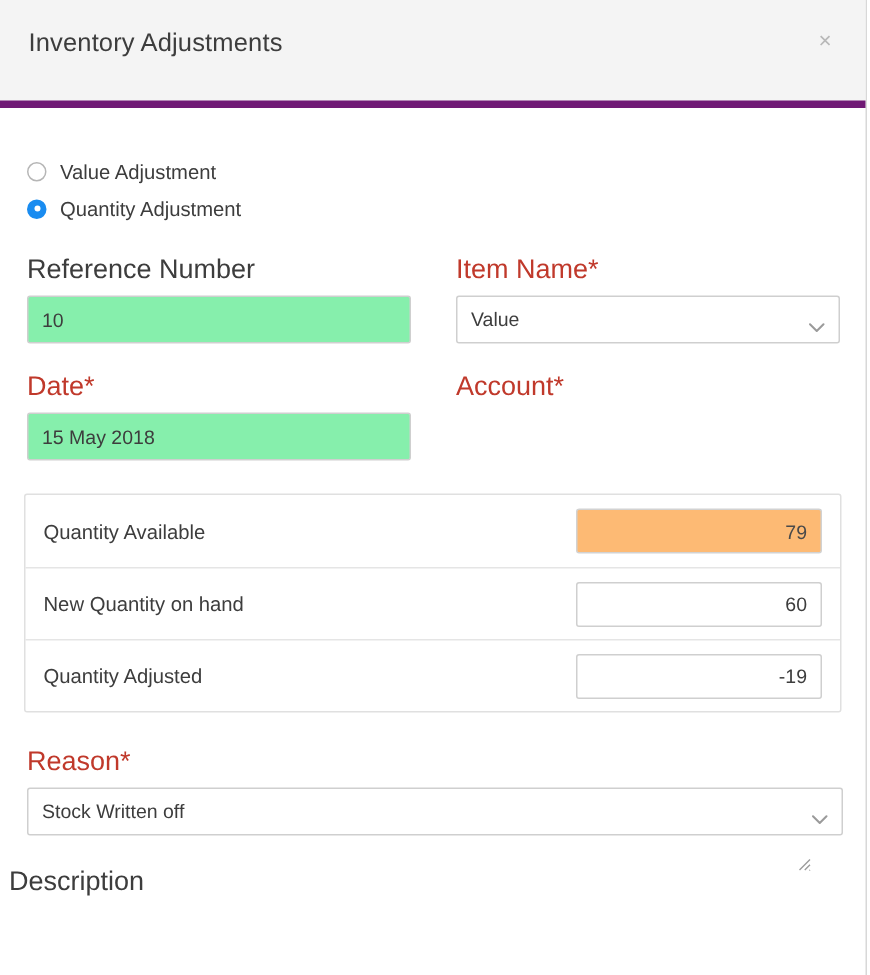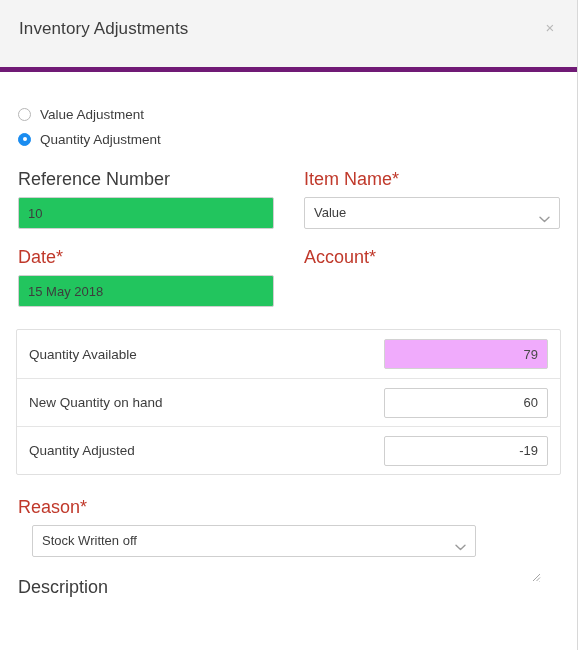--- a/index.html
+++ b/index.html
@@ -133,21 +133,21 @@
   .field-label.req .star {
     color: #c0392b;
   }
 
   .text-input {
     width: 100%;
     height: 32px;
     box-sizing: border-box;
     border: 1px solid #cfcfcf;
     border-radius: 2px;
-    background: #22c55e;
+    background: #86efac;
     font-family: "Liberation Sans", sans-serif;
     font-size: 13px;
     color: #3d3d3d;
     padding: 0 9px;
     outline: none;
   }
 
   .select-wrap {
     position: relative;
     width: 100%;
@@ -206,34 +206,34 @@
     border-radius: 2px;
     background: #ffffff;
     font-family: "Liberation Sans", sans-serif;
     font-size: 13px;
     color: #3d3d3d;
     text-align: right;
     padding: 0 9px;
     outline: none;
   }
   .qty-input.disabled {
-    background: #f0abfc;
+    background: #fdba74;
     border-color: #d2d2d2;
     color: #4a4a4a;
   }
 
   
   .full-field {
     margin: 22px 16px 0 18px;
   }
   .full-field .select-wrap,
-  .full-field .text-input { width: 444px; margin-left: 14px; }
+  .full-field .text-input { width: 544px; }
 
   .desc-field {
-    margin: 20px 16px 0 18px;
+    margin: 20px 16px 0 6px;
   }
   .textarea {
     width: 544px;
     height: 76px;
     box-sizing: border-box;
     border: 1px solid #cfcfcf;
     border-radius: 2px;
     background: #ffffff;
     font-family: "Liberation Sans", sans-serif;
     font-size: 13px;

